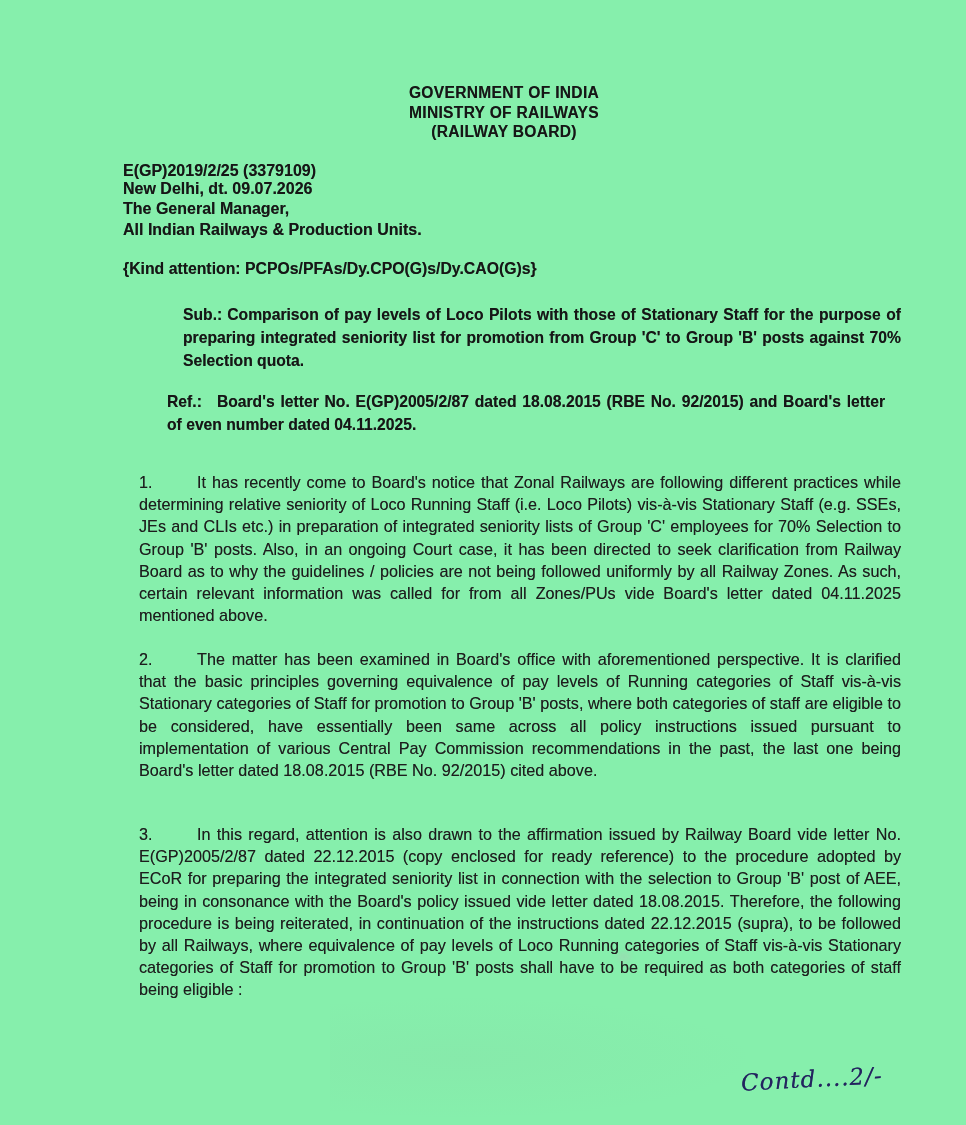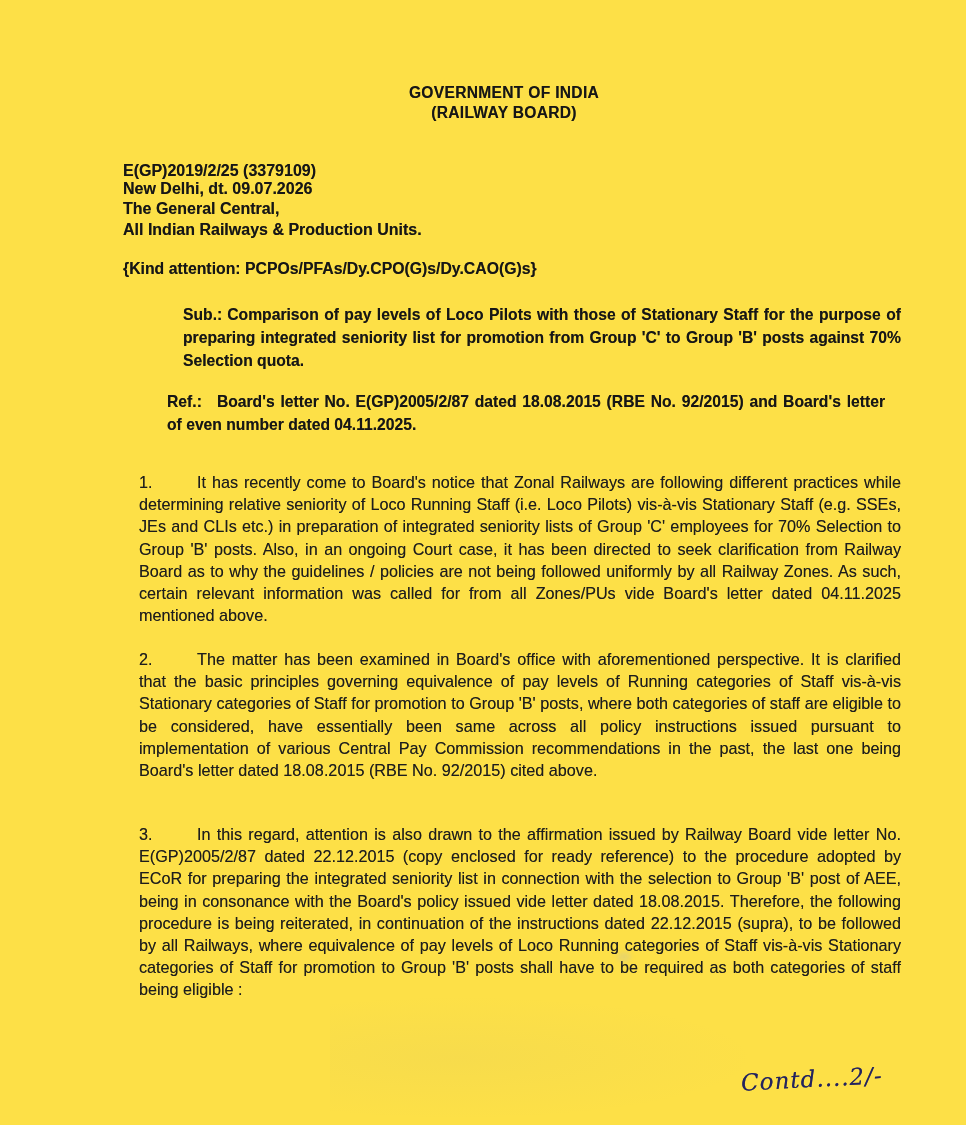--- a/index.html
+++ b/index.html
@@ -4,21 +4,21 @@
 <style>
   html, body {
     margin: 0;
     padding: 0;
     background: #ffffff;
   }
   .page {
     position: relative;
     width: 966px;
     height: 1125px;
-    background: #fde047;
+    background: #86efac;
     overflow: hidden;
     font-family: "Liberation Sans", "DejaVu Sans", sans-serif;
     color: #1b1b1b;
   }
   .content {
     position: absolute;
     left: 123px;
     top: 0;
     width: 762px;
     height: 100%;
@@ -146,30 +146,31 @@
   }
 </style>
 </head>
 <body>
 
 <div class="page">
   <div class="content">
 
     <header class="letterhead scan">
       <div>GOVERNMENT OF INDIA</div>
+      <div>MINISTRY OF RAILWAYS</div>
       <div>(RAILWAY BOARD)</div>
     </header>
 
     <div class="meta-row scan">
       <span>E(GP)2019/2/25 (3379109)</span>
       <span>New Delhi, dt. 09.07.2026</span>
     </div>
 
     <div class="addressee scan">
-      <div>The General Central,</div>
+      <div>The General Manager,</div>
       <div>All Indian Railways &amp; Production Units.</div>
     </div>
 
     <div class="attention scan">{Kind attention: PCPOs/PFAs/Dy.CPO(G)s/Dy.CAO(G)s}</div>
 
     <div class="sub-block scan"><span class="blk-label">Sub.:</span><span>Comparison of pay levels of Loco Pilots with those of Stationary Staff for the purpose of preparing integrated seniority list for promotion from Group 'C' to Group 'B' posts against 70% Selection quota.</span></div>
 
     <div class="ref-block scan"><span class="blk-label">Ref.:</span><span>Board's letter No. E(GP)2005/2/87 dated 18.08.2015 (RBE No. 92/2015) and Board's letter of even number dated 04.11.2025.</span></div>
 
     <p class="para p1 scan"><span class="pnum">1.</span><span>It has recently come to Board's notice that Zonal Railways are following different practices while determining relative seniority of Loco Running Staff (i.e. Loco Pilots) vis-à-vis Stationary Staff (e.g. SSEs, JEs and CLIs etc.) in preparation of integrated seniority lists of Group 'C' employees for 70% Selection to Group 'B' posts. Also, in an ongoing Court case, it has been directed to seek clarification from Railway Board as to why the guidelines / policies are not being followed uniformly by all Railway Zones. As such, certain relevant information was called for from all Zones/PUs vide Board's letter dated 04.11.2025 mentioned above.</span></p>

